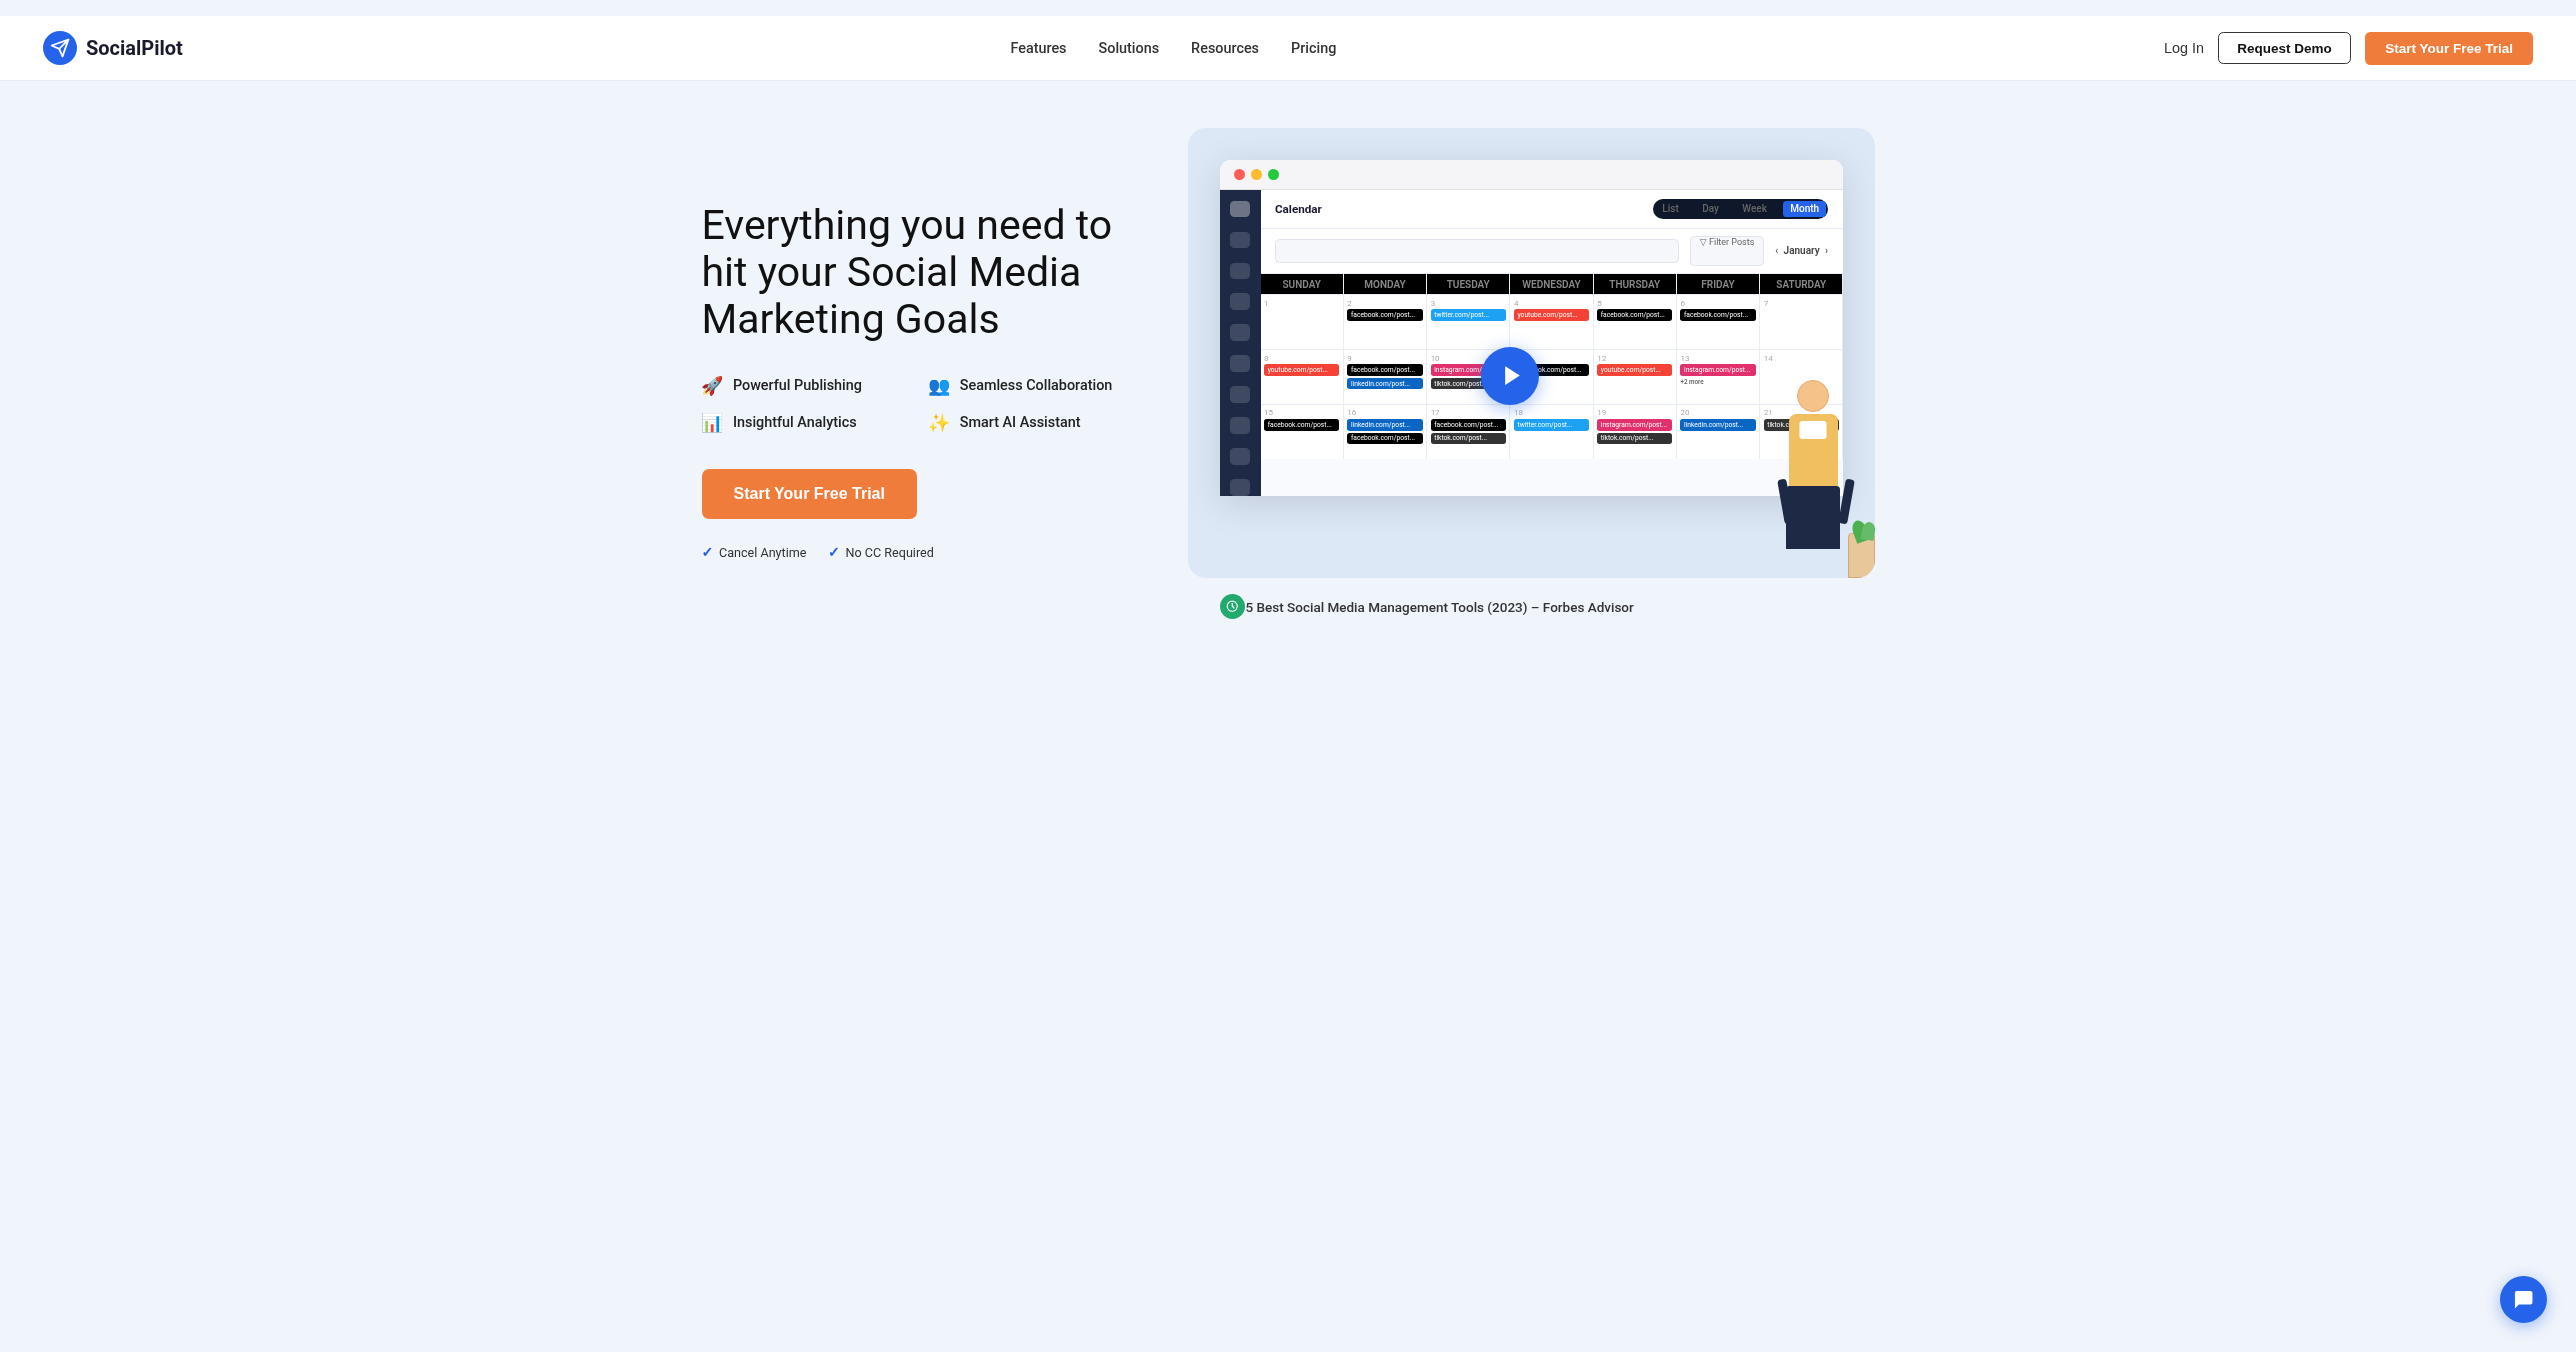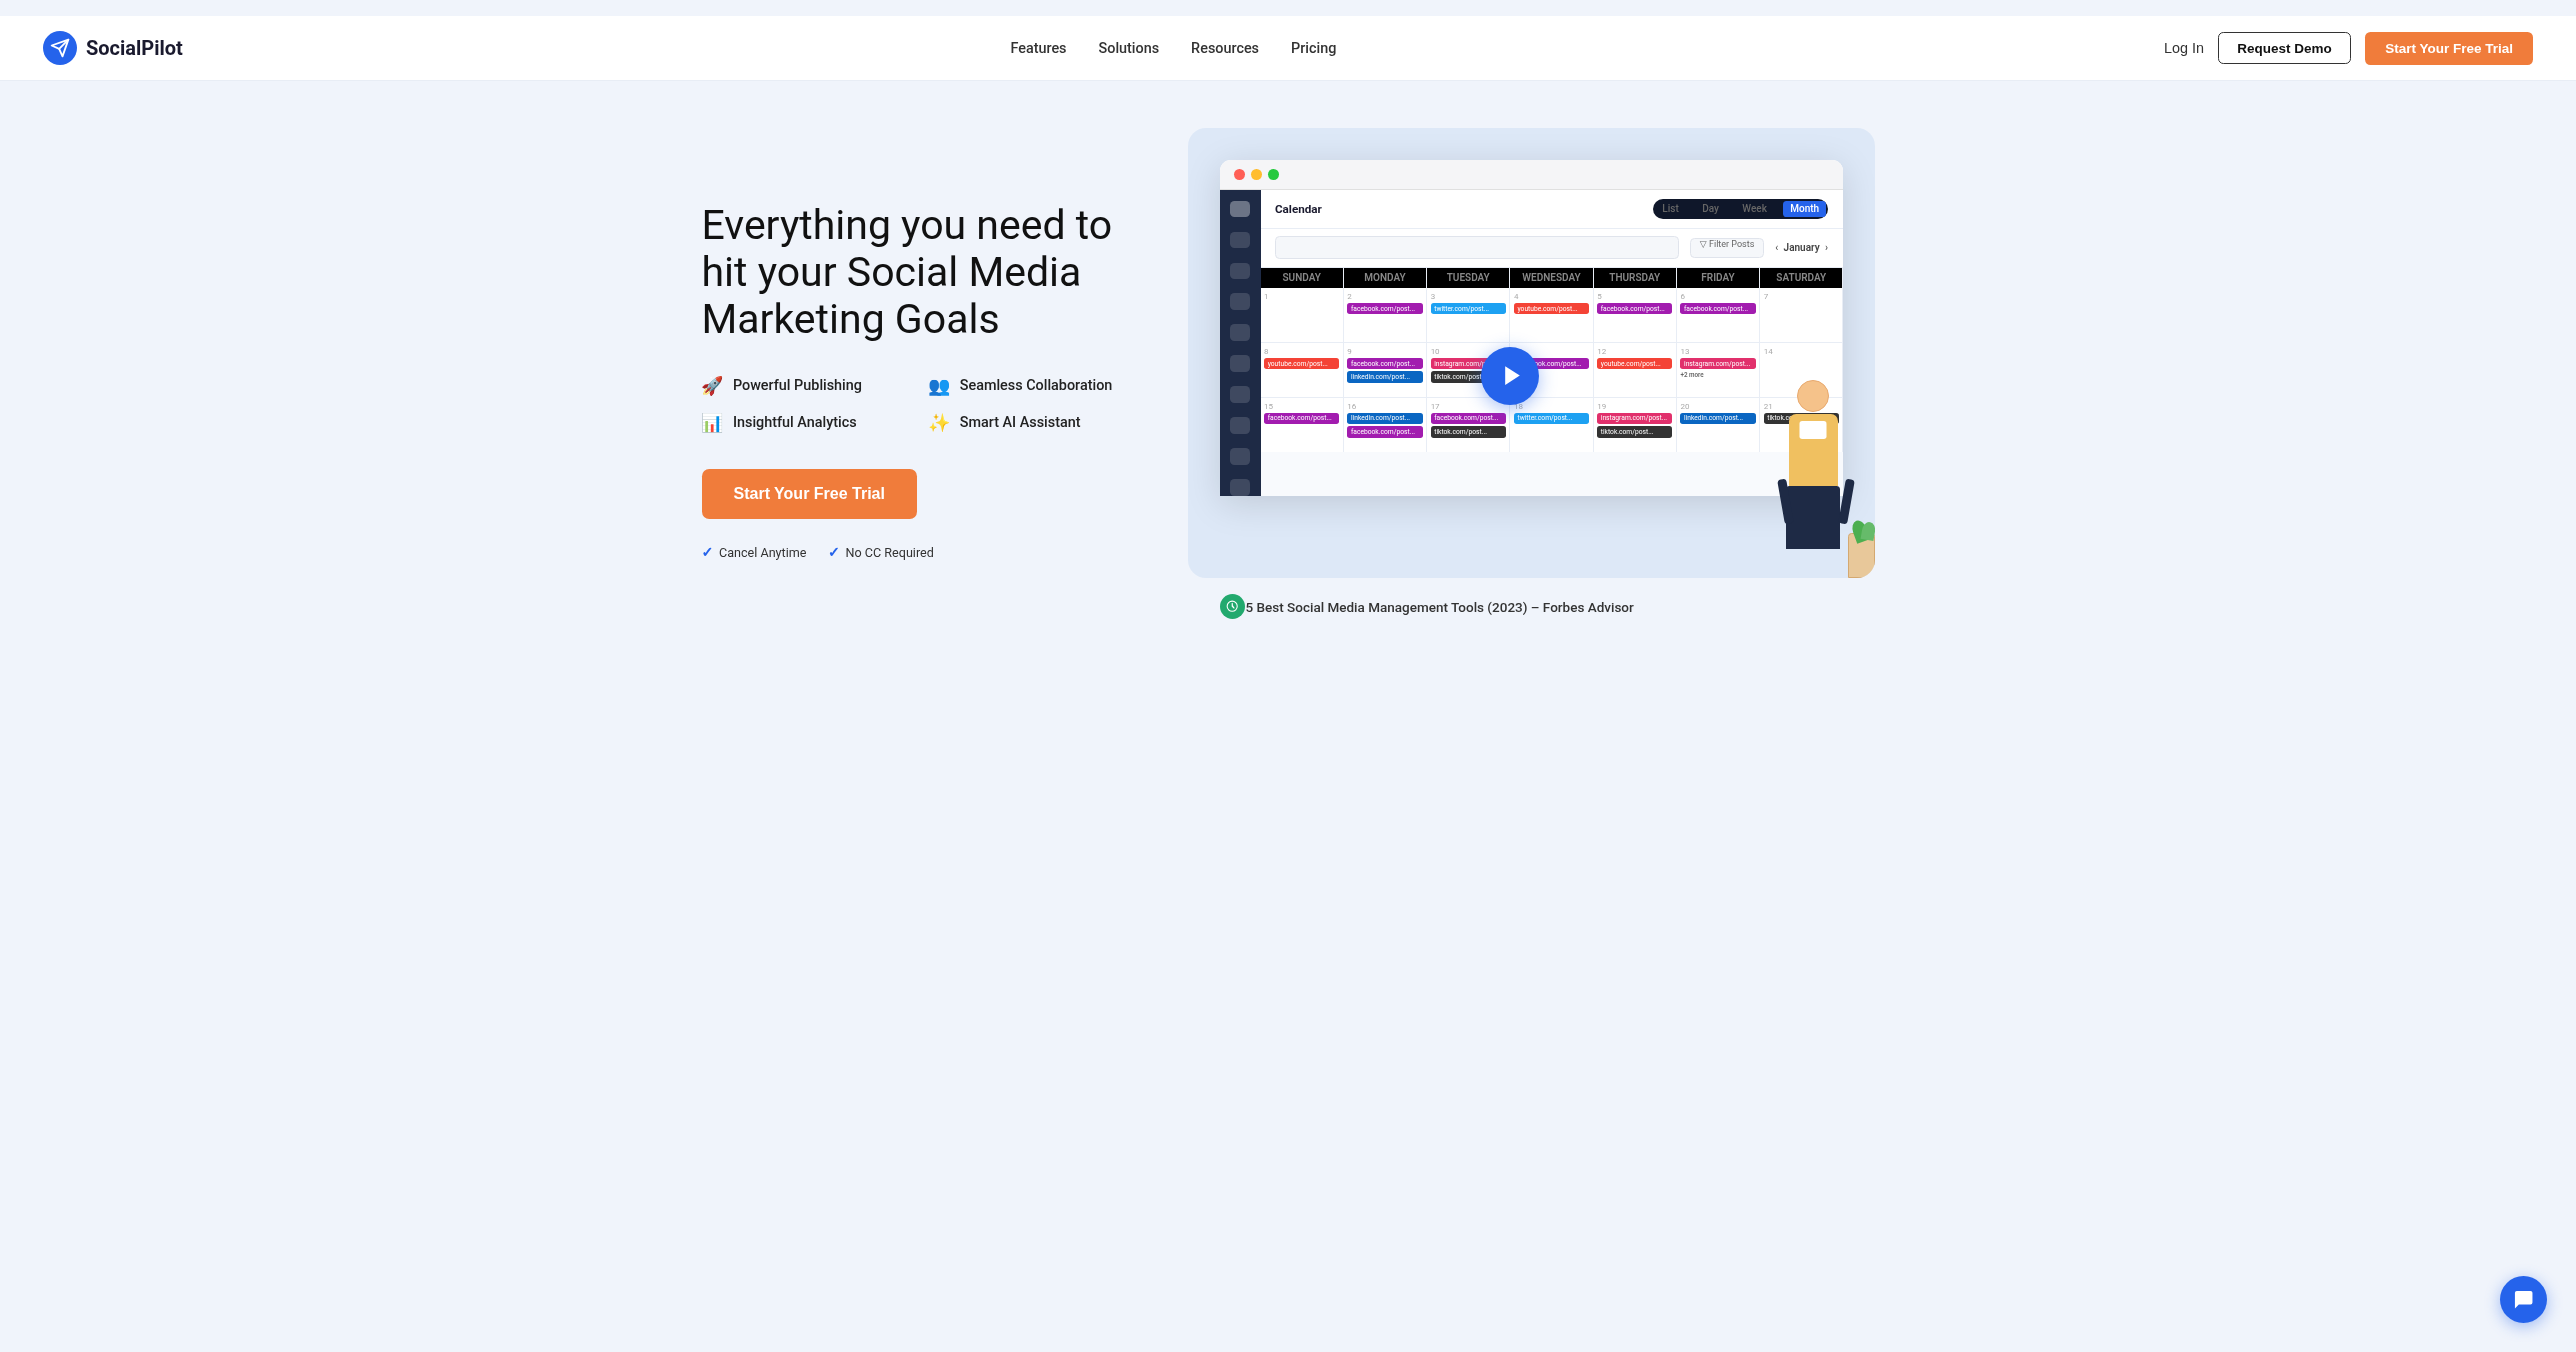--- a/index.html
+++ b/index.html
@@ -235,21 +235,21 @@
       gap: 10.8px;
     }
     .search-bar-mini {
       flex: 1;
       height: 23.4px;
       background: #f5f7fa;
       border-radius: 4.5px;
       border: 0.9px solid #e0e4ec;
     }
     .filter-btn-mini {
-      height: 20px;
+      height: 30px;
       padding: 0 9px;
       background: #f5f7fa;
       border-radius: 4.5px;
       border: 0.9px solid #e0e4ec;
       font-size: 9px;
       color: #666;
     }
     .cal-grid {
       display: grid;
       grid-template-columns: repeat(7, 1fr);
@@ -280,21 +280,21 @@
       border-radius: 2.7px;
       padding: 1.8px 3.6px;
       font-size: 6.7px;
       color: #fff;
       margin-bottom: 1.8px;
       white-space: nowrap;
       overflow: hidden;
       text-overflow: ellipsis;
     }
     .post-yt { background: #f44336; }
-    .post-fb { background: #a21caf; }
+    .post-fb { background: #000000; }
     .post-tw { background: #1da1f2; }
     .post-ig { background: #e1306c; }
     .post-li { background: #0a66c2; }
     .post-tt { background: #333; }
     .more-badge {
       font-size: 6.3px;
       color: #666;
       font-weight: 600;
     }
     .play-overlay {

